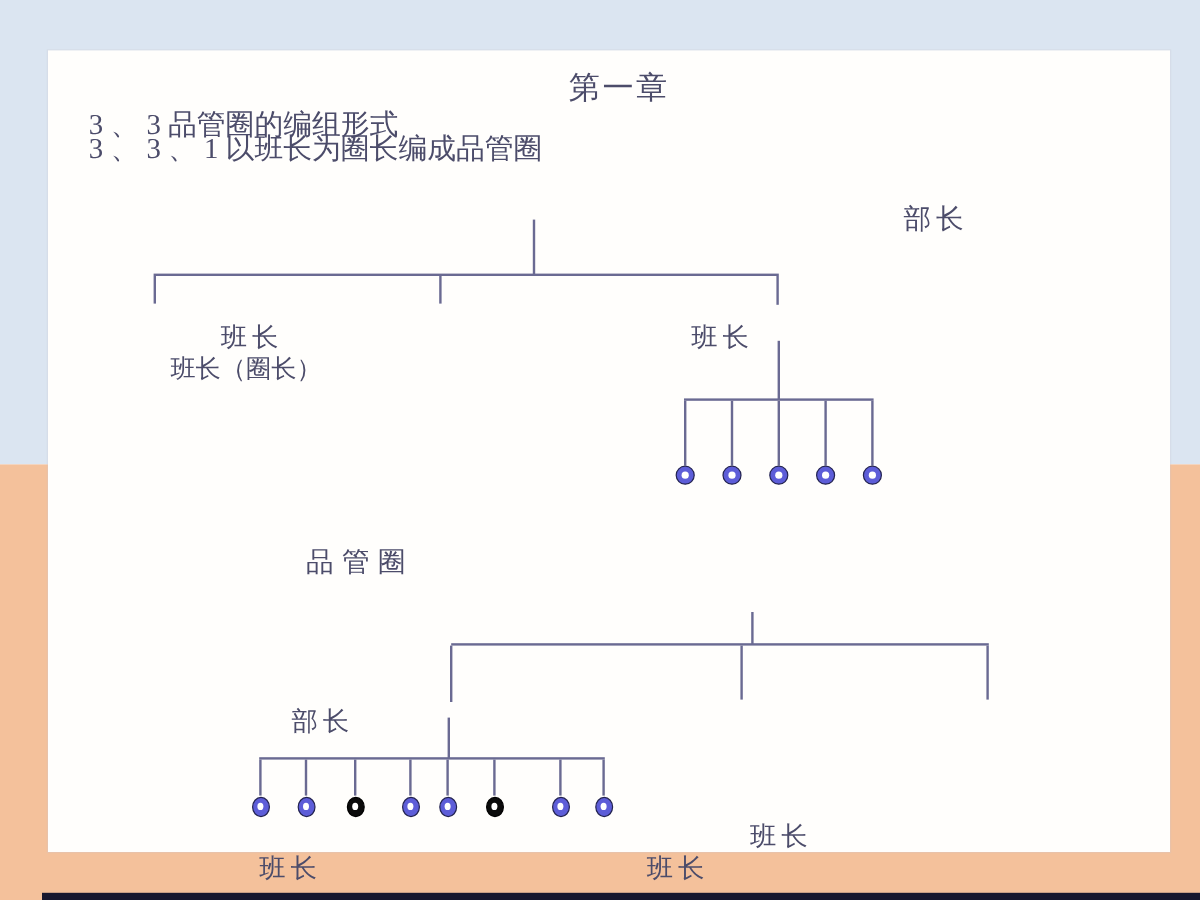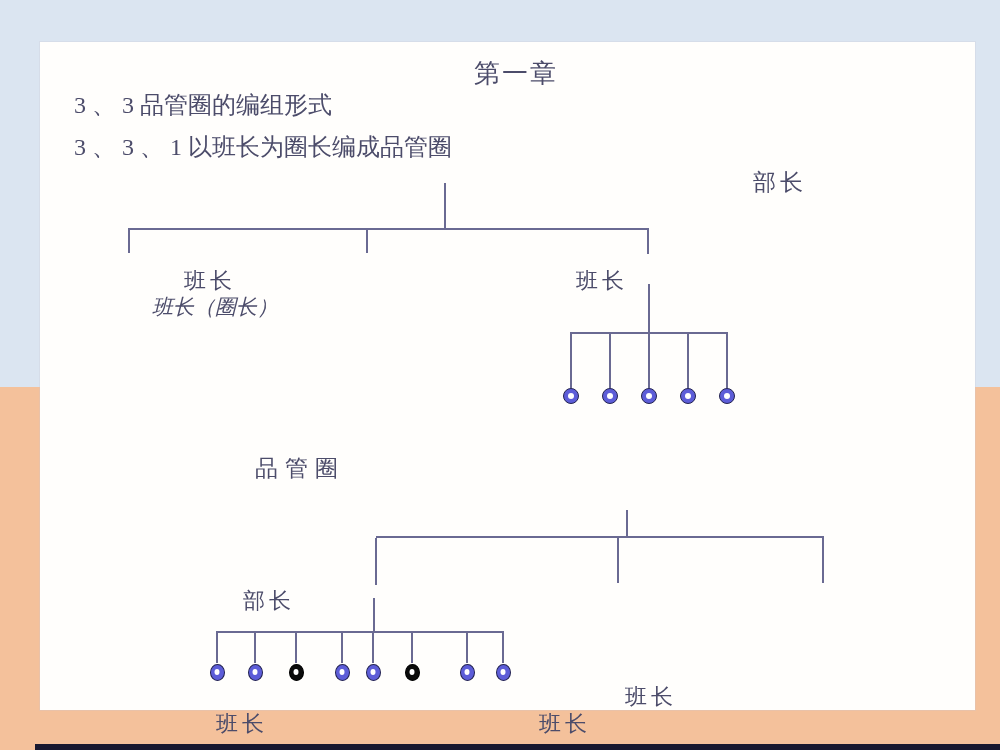--- a/index.html
+++ b/index.html
@@ -21,25 +21,25 @@
 <body>
 
 <div id="canvas">
   <div class="bg-band" style="top: 0px; height: 387px; background: rgb(219, 229, 241);"></div>
   <div class="bg-band" style="top: 387px; height: 363px; background: rgb(244, 193, 155);"></div>
   <div class="slide" style="left: 40px; top: 42px; width: 935px; height: 668px; background: rgb(255, 254, 252);"></div>
   <div class="abs" style="left: 35px; top: 744px; width: 965px; height: 6px; background: rgb(24, 24, 47);"></div>
   <div class="abs" style="left:0;top:0;width:100%;height:100%;margin-left:12px;">
       <div class="diagram-label" style="left: 462px; top: 60px; font-size: 26px; letter-spacing: 2px; color: rgb(76, 76, 106);">第一章</div>
       <div class="diagram-label" style="left: 62px; top: 92px; font-size: 24px; letter-spacing: 0px; color: rgb(76, 76, 106);">3 、 3 品管圈的编组形式</div>
-      <div class="diagram-label" style="left: 62px; top: 134px; font-size: 24px; letter-spacing: 0px; color: rgb(76, 76, 106);">3 、 3 、 1 以班长为圈长编成品管圈</div>
+      <div class="diagram-label" style="left: 62px; top: 112px; font-size: 24px; letter-spacing: 0px; color: rgb(76, 76, 106);">3 、 3 、 1 以班长为圈长编成品管圈</div>
       <div class="diagram-label" style="left: 741px; top: 170px; font-size: 23px; letter-spacing: 4px; color: rgb(76, 76, 106);">部长</div>
       <div class="diagram-label" style="left: 172px; top: 269px; font-size: 22px; letter-spacing: 4px; color: rgb(76, 76, 106);">班长</div>
       <div class="diagram-label" style="left: 564px; top: 269px; font-size: 22px; letter-spacing: 4px; color: rgb(76, 76, 106);">班长</div>
-      <div class="diagram-label" style="left: 140px; top: 296px; font-size: 21px; letter-spacing: 0px; color: rgb(76, 76, 106); font-style: italic;">班长（圈长）</div>
+      <div class="diagram-label" style="left: 130px; top: 296px; font-size: 21px; letter-spacing: 0px; color: rgb(76, 76, 106);">班长（圈长）</div>
       <div class="diagram-label" style="left: 243px; top: 456px; font-size: 23px; letter-spacing: 7px; color: rgb(76, 76, 106);">品管圈</div>
       <div class="diagram-label" style="left: 231px; top: 589px; font-size: 22px; letter-spacing: 4px; color: rgb(76, 76, 106);">部长</div>
       <div class="diagram-label" style="left: 613px; top: 685px; font-size: 22px; letter-spacing: 4px; color: rgb(76, 76, 106);">班长</div>
       <div class="diagram-label" style="left: 204px; top: 712px; font-size: 22px; letter-spacing: 4px; color: rgb(76, 76, 106);">班长</div>
       <div class="diagram-label" style="left: 527px; top: 712px; font-size: 22px; letter-spacing: 4px; color: rgb(76, 76, 106);">班长</div>
     </div>
   <div class="abs" style="left:0;top:0;width:100%;height:100%;">
       <div class="connector" style="left: 444px; top: 183px; width: 2px; height: 46px; background: rgb(106, 106, 146);"></div>
       <div class="connector" style="left: 128px; top: 228px; width: 521px; height: 2px; background: rgb(106, 106, 146);"></div>
       <div class="connector" style="left: 128px; top: 230px; width: 2px; height: 23px; background: rgb(106, 106, 146);"></div>

